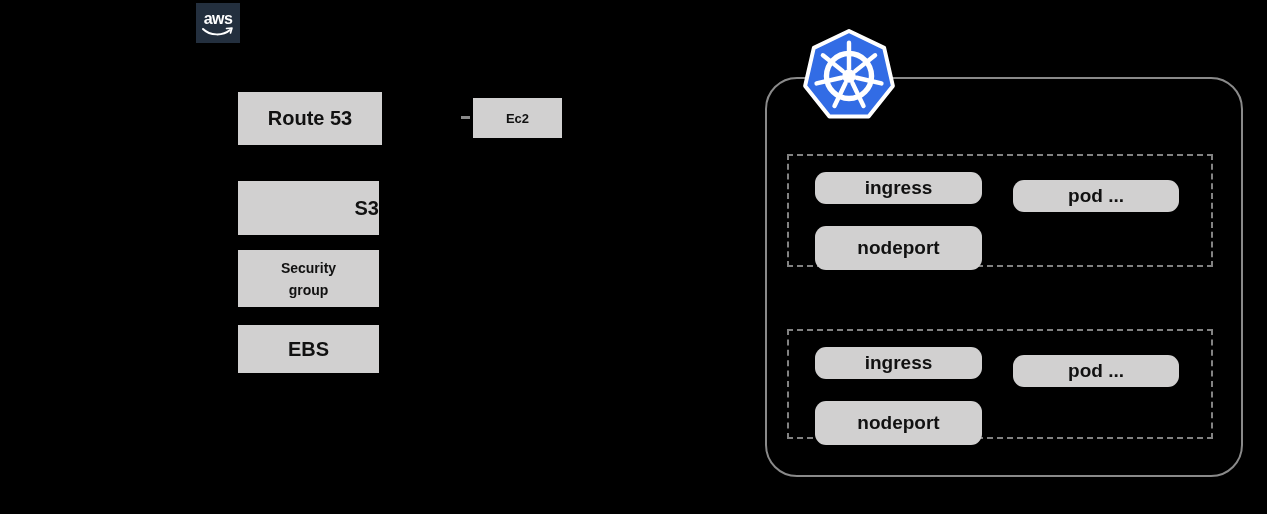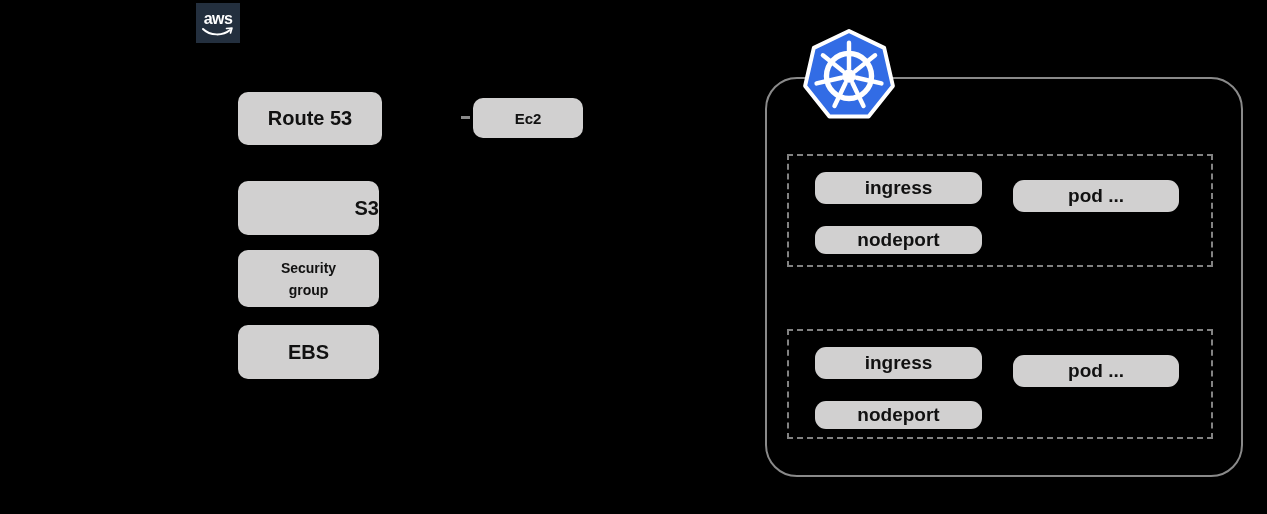--- a/index.html
+++ b/index.html
@@ -28,33 +28,33 @@
     letter-spacing: -0.5px;
     line-height: 16px;
     margin-top: 2px;
   }
   .aws-smile { width: 34px; height: 11px; margin-top: 0; }
 
   
   .gbox {
     position: absolute;
     background: #d1d0d0;
-    border-radius: 10px;
+    border-radius: 0;
     display: flex; align-items: center; justify-content: center;
     color: #111111;
     font-weight: bold;
     font-size: 20px;
     text-align: center;
   }
   #box-route53 { left: 238px; top: 92px;  width: 144px; height: 53px; }
-  #box-ec2     { left: 473px; top: 98px;  width: 110px; height: 40px; font-size: 15px; }
+  #box-ec2     { left: 473px; top: 98px;  width: 89px; height: 40px; font-size: 13px; }
   #box-s3      { left: 238px; top: 181px; width: 141px; height: 54px; justify-content: flex-end; }
   #box-secgrp  { left: 238px; top: 250px; width: 141px; height: 57px; font-size: 14px; line-height: 22px; }
   #box-secgrp .wrap-label { width: 92px; }
-  #box-ebs     { left: 238px; top: 325px; width: 141px; height: 54px; }
+  #box-ebs     { left: 238px; top: 325px; width: 141px; height: 48px; }
 
   
   .connector-dash {
     position: absolute;
     left: 461px; top: 116px;
     width: 9px; height: 3px;
     background: #8a8a8a;
   }
 
   
@@ -89,21 +89,21 @@
     position: absolute;
     background: #d1d0d0;
     border-radius: 11px;
     display: flex; align-items: center; justify-content: center;
     color: #111111;
     font-weight: bold;
     font-size: 19px;
   }
   .ngbox.ingress  { left: 26px;  top: 16px; width: 167px; height: 32px; }
   .ngbox.pod      { left: 224px; top: 24px; width: 166px; height: 32px; }
-  .ngbox.nodeport { left: 26px;  top: 70px; width: 167px; height: 28px; }
+  .ngbox.nodeport { left: 26px;  top: 70px; width: 167px; height: 44px; }
 </style>
 </head>
 <body>
 
 <div class="canvas">
 
   <div class="aws-logo">
     <span class="aws-text">aws</span>
     <svg class="aws-smile" viewBox="0 0 34 11">
       <path d="M2 2 C 9 9, 22 9, 29 3" stroke="#ffffff" stroke-width="2" fill="none" stroke-linecap="round"></path>

